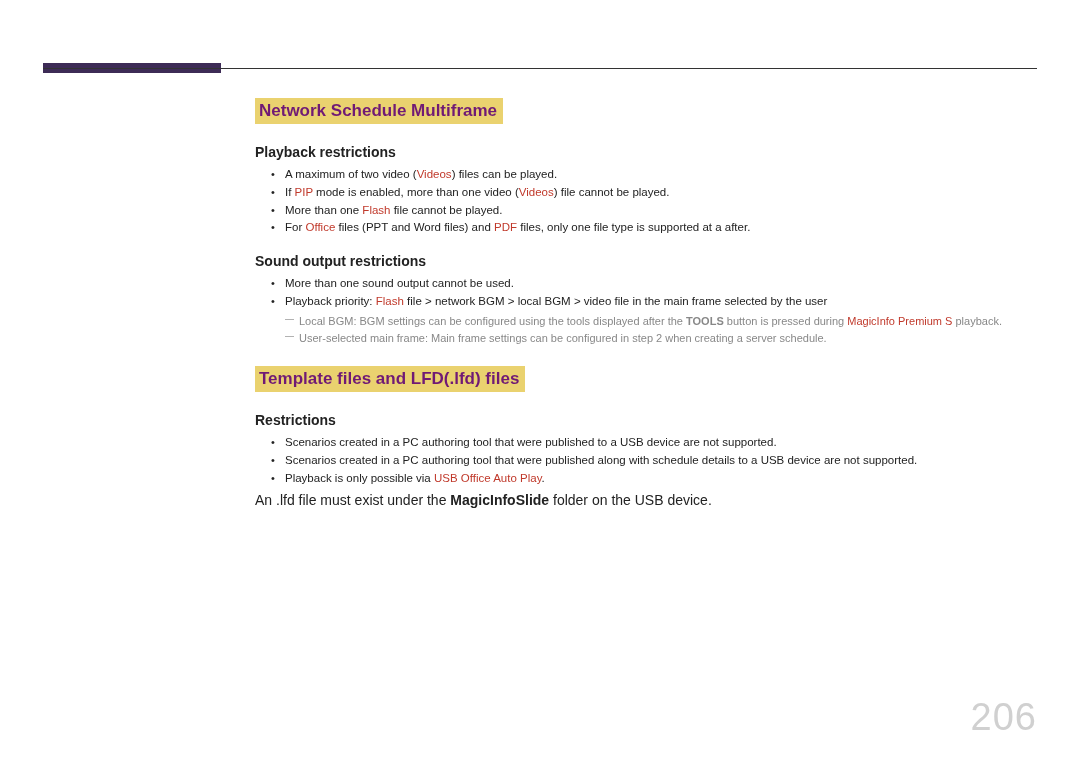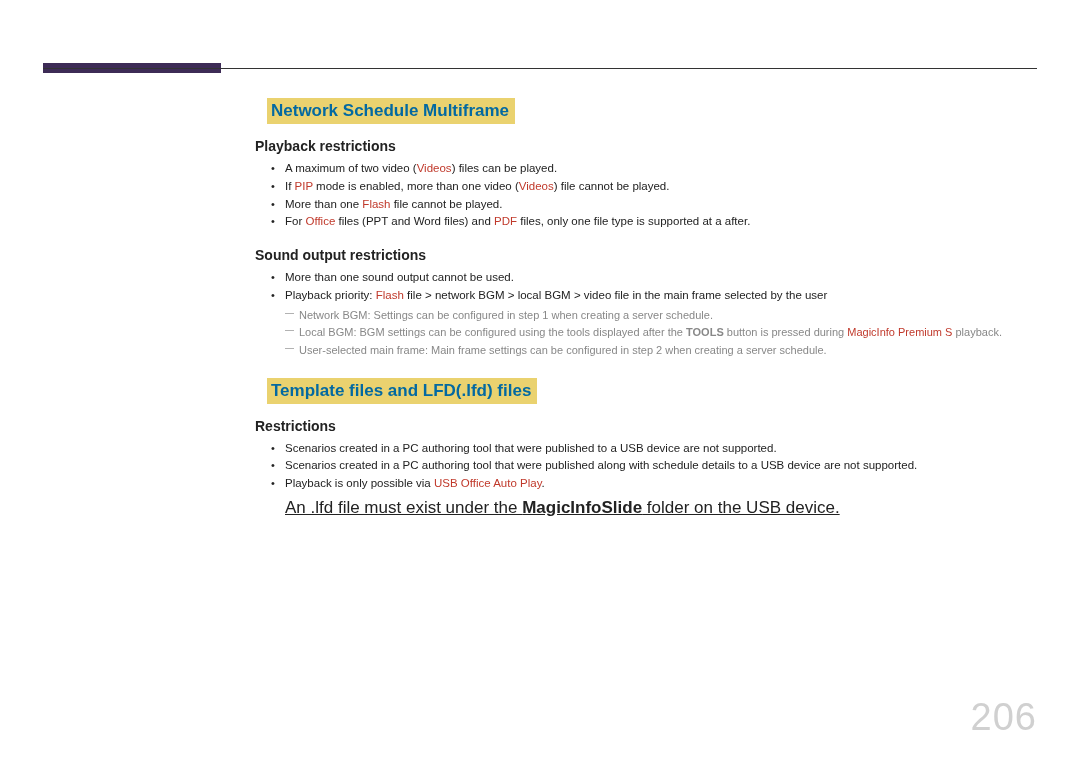--- a/index.html
+++ b/index.html
@@ -29,32 +29,32 @@
   }
   .content {
     position: absolute;
     top: 98px;
     left: 255px;
     right: 50px;
   }
   .section-heading {
     display: inline-block;
     background: #ead26f;
-    color: #0369a1;
+    color: #701a75;
     font-weight: 600;
     font-size: 17px;
     padding: 3px 6px 3px 4px;
     margin-bottom: 14px;
     margin-top: 0;
-    margin-left: 12px;
   }
   .sub-heading {
     font-weight: 700;
     font-size: 14px;
     color: #222;
+    margin-top: 6px;
     margin-bottom: 6px;
   }
   ul.bullets {
     list-style: none;
     margin-left: 16px;
     margin-bottom: 16px;
   }
   ul.bullets > li {
     position: relative;
     padding-left: 14px;
@@ -64,25 +64,23 @@
   }
   ul.bullets > li::before {
     content: "•";
     position: absolute;
     left: 0;
     top: 0;
     color: #222;
     font-size: 11px;
   }
   .note-line {
-    font-size: 17px;
+    font-size: 14px;
     color: #222;
-    margin-left: 30px;
     line-height: 1.55;
-    text-decoration: underline;
   }
   ul.dashes {
     list-style: none;
     margin-left: 0;
     margin-top: 2px;
   }
   ul.dashes > li {
     position: relative;
     padding-left: 14px;
     font-size: 11px;
@@ -139,21 +137,20 @@
     </ul>
 
     <div class="sub-heading">Sound output restrictions</div>
     <ul class="bullets">
       <li>
         <span>More than one sound output cannot be used.</span>
       </li>
       <li>
         <span>Playback priority: </span><span class="hl">Flash</span><span> file &gt; network BGM &gt; local BGM &gt; video file in the main frame selected by the user</span>
         <ul class="dashes">
-          <li><span>Network BGM: Settings can be configured in step 1 when creating a server schedule.</span></li>
           <li>
             <span>Local BGM: BGM settings can be configured using the tools displayed after the </span><span class="bold">TOOLS</span><span> button is pressed during </span><span class="hl">MagicInfo Premium S</span><span> playback.</span>
           </li>
           <li><span>User-selected main frame: Main frame settings can be configured in step 2 when creating a server schedule.</span></li>
         </ul>
       </li>
     </ul>
   </div>
 
   <div class="section-block">

